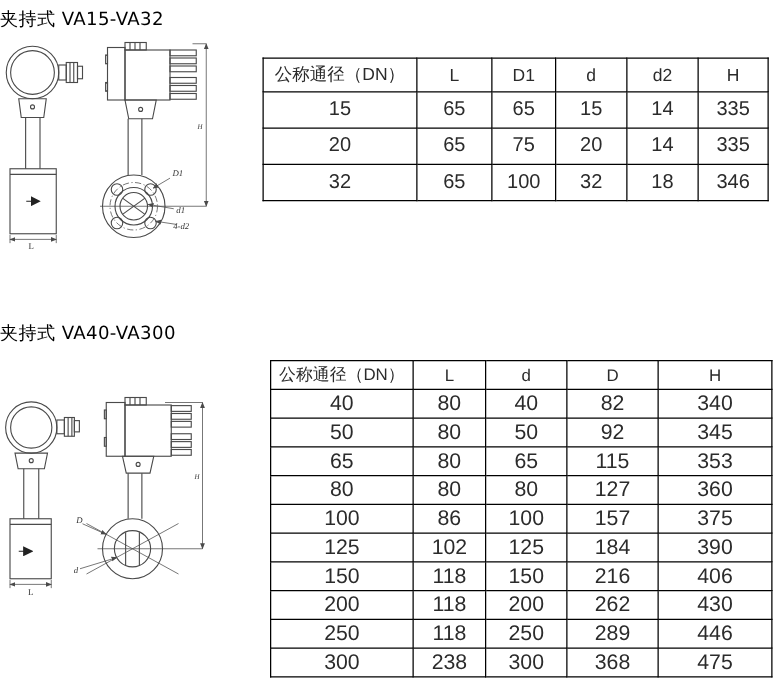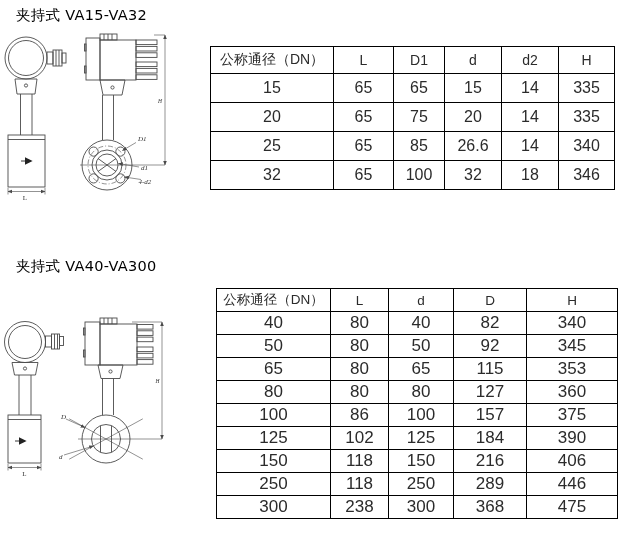--- a/index.html
+++ b/index.html
@@ -1,21 +1,21 @@
 <!DOCTYPE html>
 <html><head>
 <meta charset="utf-8">
 <style>
   html,body{margin:0;padding:0;}
   body{
     width:618px;height:555px;position:relative;background:#ffffff;
     font-family:"Liberation Sans",sans-serif;overflow:hidden;
   }
   .title{
-    position:absolute;left:16px;font-size:14.5px;color:#000;
+    position:absolute;left:0;font-size:14.5px;color:#000;
     font-family:"DejaVu Sans",sans-serif;letter-spacing:0.3px;white-space:nowrap;
   }
   #title1{top:6px;}
   #title2{top:257px;text-align:center;}
 
   table{border-collapse:collapse;table-layout:fixed;position:absolute;background:#fff;}
   th,td{
     border:1px solid #000;text-align:center;vertical-align:middle;
     color:#2b2b2b;font-weight:normal;padding:0;overflow:hidden;white-space:nowrap;
   }
@@ -149,28 +149,20 @@
       </tr>
       <tr>
         <td>20</td>
         <td>65</td>
         <td>75</td>
         <td>20</td>
         <td>14</td>
         <td>335</td>
       </tr>
       <tr>
-        <td>25</td>
-        <td>65</td>
-        <td>85</td>
-        <td>26.6</td>
-        <td>14</td>
-        <td>340</td>
-      </tr>
-      <tr>
         <td>32</td>
         <td>65</td>
         <td>100</td>
         <td>32</td>
         <td>18</td>
         <td>346</td>
       </tr>
     </tbody>
   </table>
 
@@ -308,20 +300,27 @@
         <td>390</td>
       </tr>
       <tr>
         <td>150</td>
         <td>118</td>
         <td>150</td>
         <td>216</td>
         <td>406</td>
       </tr>
       <tr>
+        <td>200</td>
+        <td>118</td>
+        <td>200</td>
+        <td>262</td>
+        <td>430</td>
+      </tr>
+      <tr>
         <td>250</td>
         <td>118</td>
         <td>250</td>
         <td>289</td>
         <td>446</td>
       </tr>
       <tr>
         <td>300</td>
         <td>238</td>
         <td>300</td>

